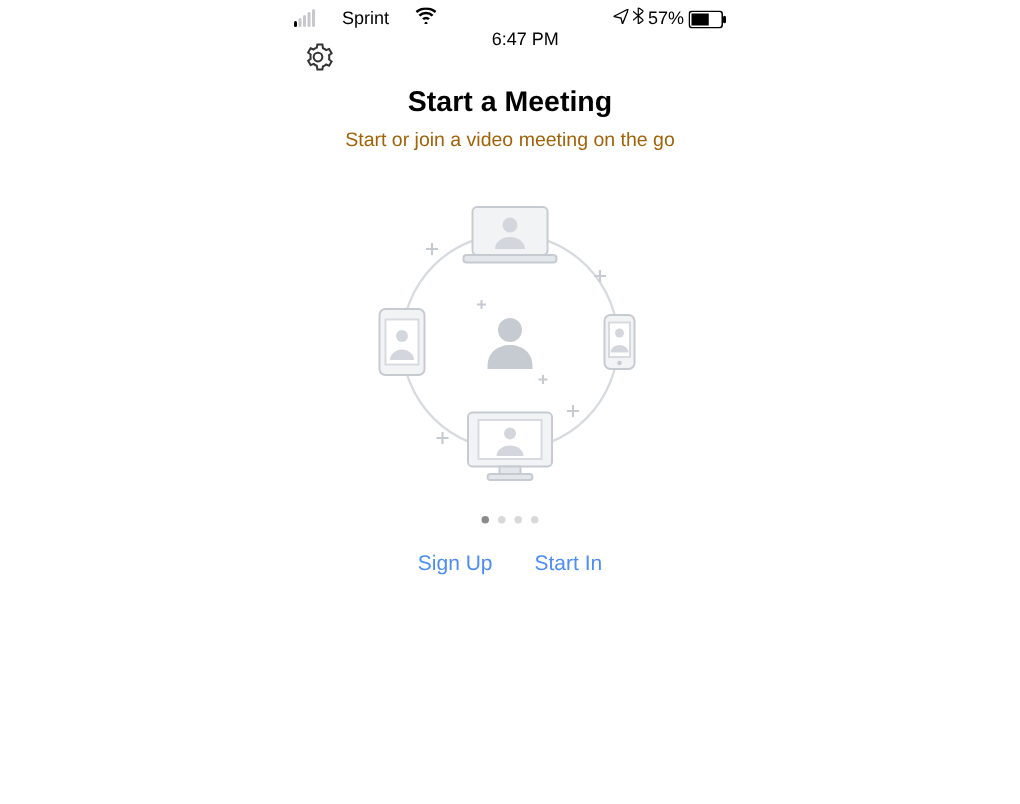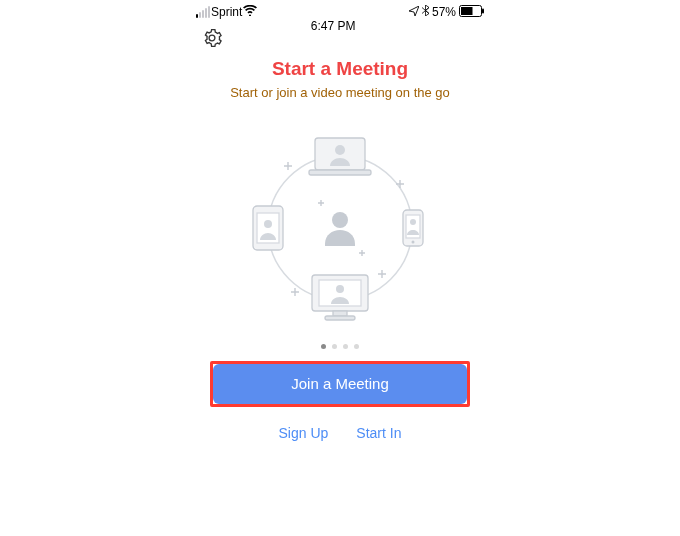--- a/index.html
+++ b/index.html
@@ -19,38 +19,38 @@
   .status-bar {
     height: 20px;
     display: flex;
     align-items: center;
     justify-content: space-between;
     padding: 0 6px;
     font-size: 12px;
     color: #000;
     margin-top: 2px;
   }
-  .sb-left { display: flex; align-items: center; gap: 1px; }
-  .sb-right { display: flex; align-items: flex-start; gap: 3px; }
+  .sb-left { display: flex; align-items: center; gap: 18px; }
+  .sb-right { display: flex; align-items: flex-end; gap: 3px; }
   .signal-bars { display: flex; align-items: flex-end; gap: 1px; }
   .signal-bars span { width: 2px; background: #c7c7cc; border-radius: 1px; }
   .signal-bars span.on { background: #000; }
   .sb-time { font-weight: 400; margin-top: 28px; }
   .battery { display: flex; align-items: center; }
 
   .top-row {
     height: 32px;
     display: flex;
     align-items: center;
     padding: 0 12px;
   }
   .gear { width: 20px; height: 20px; color: #333; }
 
   .title-block { text-align: center; margin-top: 4px; }
-  .title { font-size: 19px; font-weight: 600; color: #ef4444; }
+  .title { font-size: 19px; font-weight: 600; color: #000000; }
   .subtitle { font-size: 13px; color: #a16207; margin-top: 4px; line-height: 1.35; padding: 0 30px; }
 
   .illus-wrap {
     display: flex;
     justify-content: center;
     margin-top: 18px;
   }
   .illus { width: 210px; height: 210px; }
 
   .dots { display: flex; justify-content: center; gap: 6px; margin-top: 14px; }
@@ -203,22 +203,19 @@
     </svg>
   </div>
 
   <div class="dots">
     <span class="dot active"></span>
     <span class="dot"></span>
     <span class="dot"></span>
     <span class="dot"></span>
   </div>
 
-  <div class="cta-wrap">
-    <button class="cta">Join a Meeting</button>
-  </div>
 
   <div class="sec-links">
     <span class="sec-link">Sign Up</span>
     <span class="sec-link">Start In</span>
   </div>
 
 </div>
 
 </body></html>

